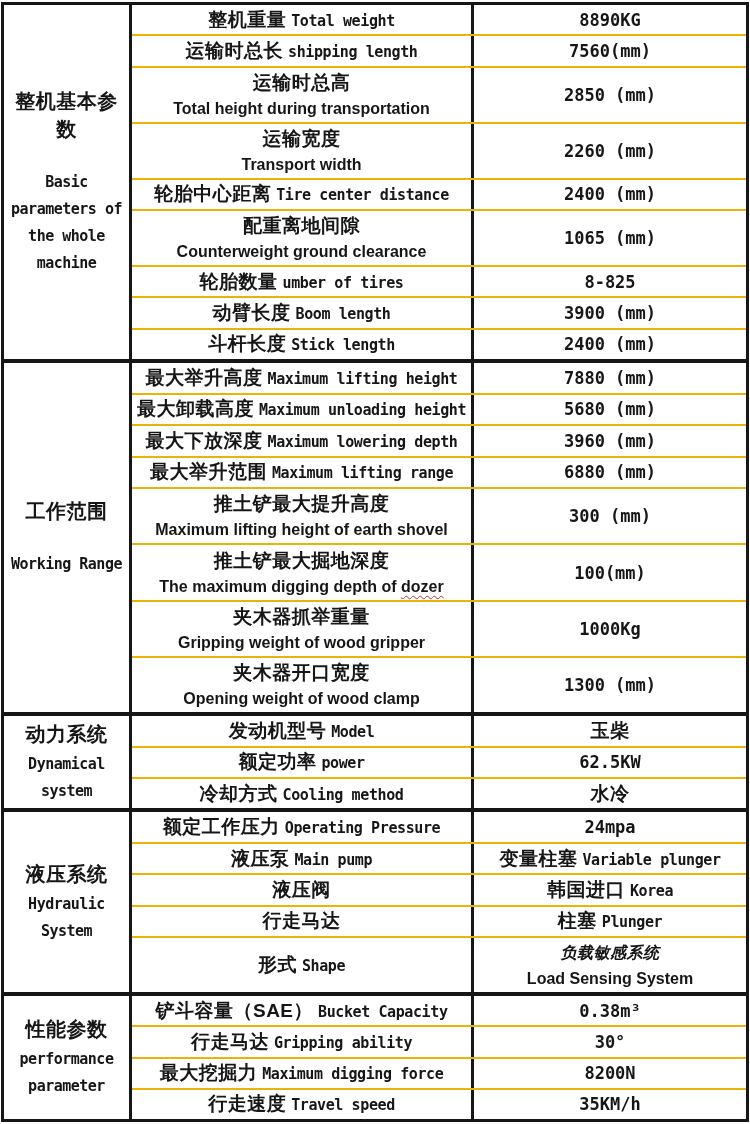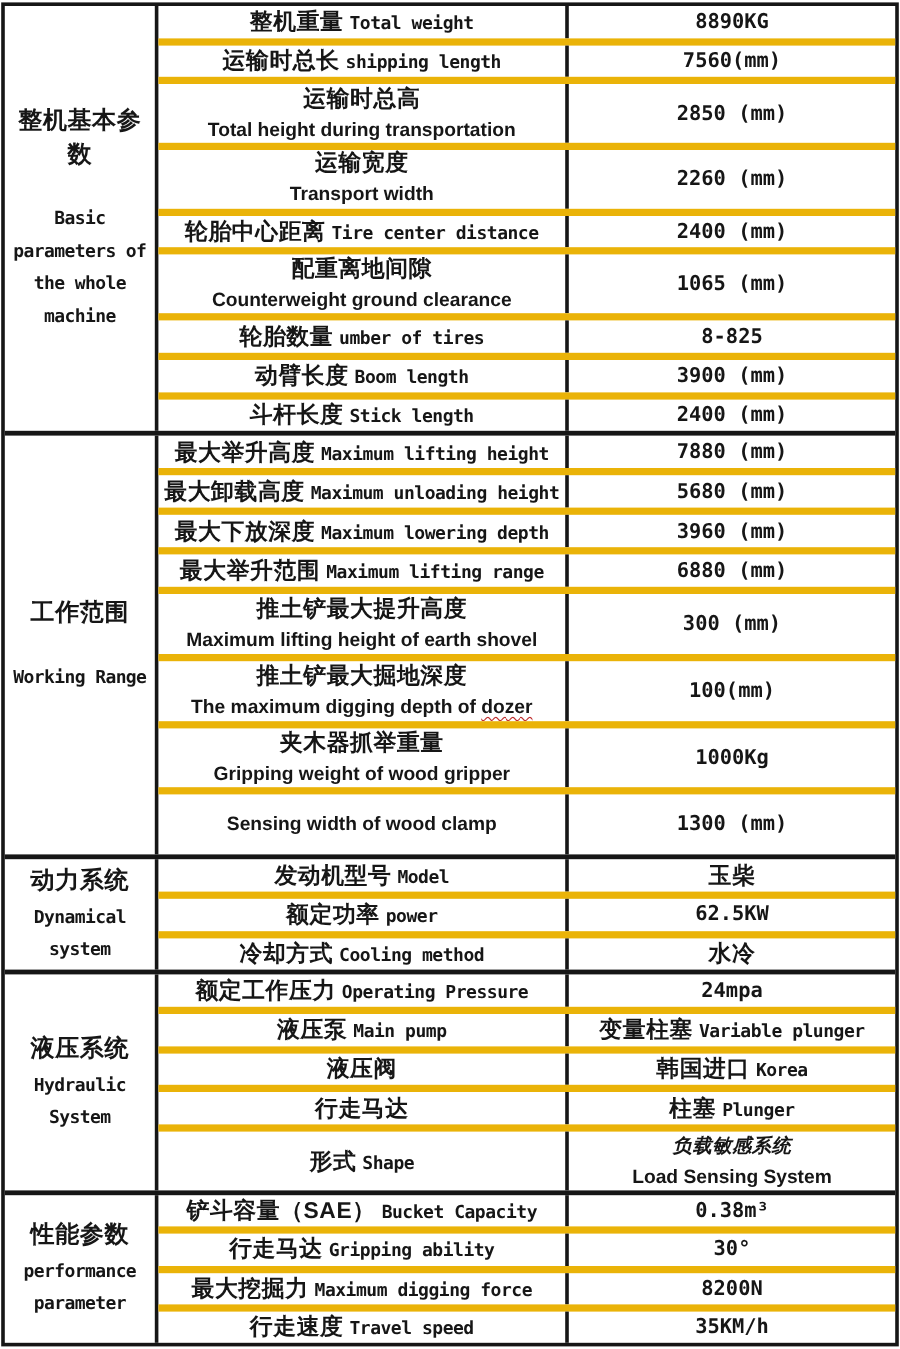--- a/index.html
+++ b/index.html
@@ -25,21 +25,21 @@
     text-align: center; padding: 2px 1px; min-width: 0;
   }
   .cat-zh { font-size: 20px; font-weight: bold; line-height: 28px; letter-spacing: 0.5px; }
   .cat-en {
     font-size: 15px; font-weight: bold; line-height: 27px;
     font-family: "DejaVu Sans Mono", "Liberation Mono", monospace;
     letter-spacing: -0.5px; margin-top: 3px;
   }
   .section:nth-child(1) .cat-en, .section:nth-child(2) .cat-en { margin-top: 26px; }
   .rows { flex: 1 1 auto; display: flex; flex-direction: column; min-width: 0; }
-  .row { display: flex; border-top: 6px solid #eab308; flex: 31 1 0; min-height: 0; }
+  .row { display: flex; border-top: 2px solid #eab308; flex: 31 1 0; min-height: 0; }
   .row.tall { flex-grow: 57; justify-content: space-between; }
   .rows .row:first-child { border-top: 0; }
   .cell {
     display: flex; flex-direction: column; align-items: center; justify-content: center;
     text-align: center; overflow: hidden; padding: 1px 2px; min-width: 0;
   }
   .name { flex: 0 0 342px; border-right: 3px solid #161616; }
   .value { flex: 1 1 auto; border-radius: 12px; }
   .inline { display: flex; flex-direction: row; align-items: baseline; justify-content: center; gap: 5px; white-space: nowrap; }
   .zh { font-size: 19px; font-weight: bold; letter-spacing: 0.5px; }
@@ -237,21 +237,22 @@
           <div class="cell name">
             <div class="zh-line">夹木器抓举重量</div>
             <div class="en-line">Gripping weight of wood gripper</div>
           </div>
           <div class="cell value">
             <div class="en-mono val-mono">1000Kg</div>
           </div>
         </div>
         <div class="row tall">
           <div class="cell name">
-            <div class="en-line">Sensing width of wood clamp</div>
+            <div class="zh-line">夹木器开口宽度</div>
+            <div class="en-line">Opening weight of wood clamp</div>
           </div>
           <div class="cell value">
             <div class="en-mono val-mono">1300 (mm)</div>
           </div>
         </div>
       </div>
     </div>
     <div class="section" style="flex-grow: 93;">
       <div class="cat cell">
         <div class="cat-zh">动力系统</div>

